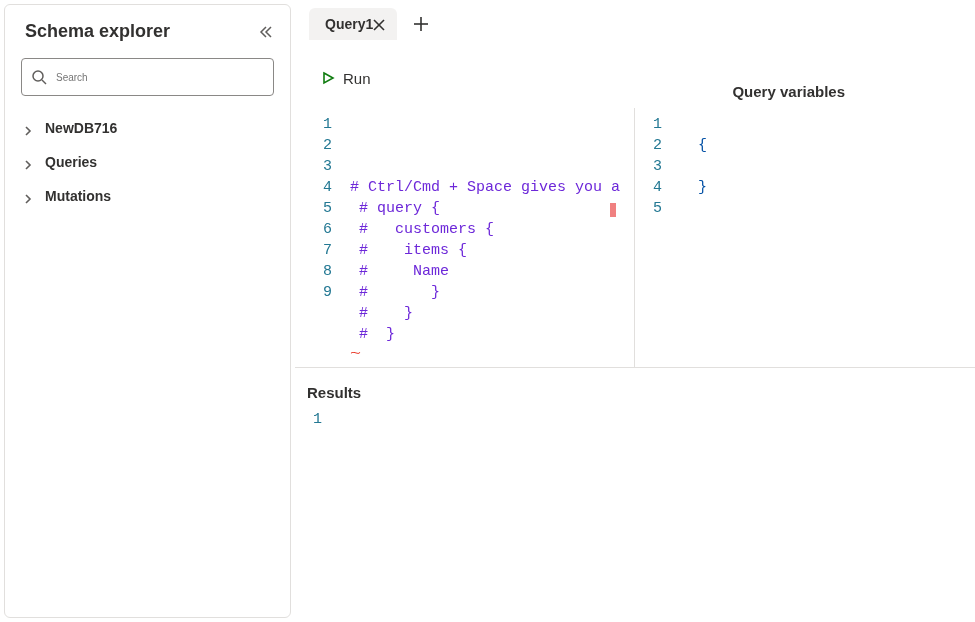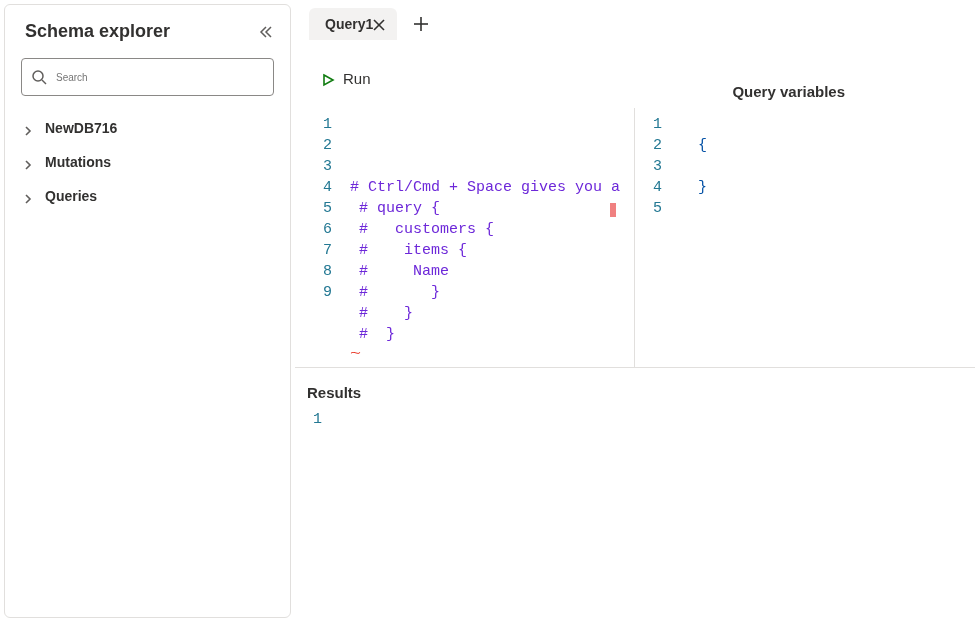--- a/index.html
+++ b/index.html
@@ -93,21 +93,21 @@
 
     .toolbar {
       display: flex;
       align-items: center;
       justify-content: space-between;
       padding: 12px 20px 8px 20px;
     }
     .toolbar-left { display:flex; align-items:center; }
     .run-btn {
       display: flex;
-      align-items: flex-end;
+      align-items: center;
       gap: 8px;
       background: none;
       border: none;
       font-size: 15px;
       color: #323130;
       cursor: pointer;
       padding: 4px 6px;
     }
     .run-icon { width: 14px; height: 14px; color: #107c10; }
     .vars-title { font-weight: 600; font-size: 15px; padding-right: 110px; margin-top: 27px; }
@@ -199,29 +199,29 @@
           </svg>
       </span>
       <span class="tree-label">NewDB716</span>
     </div>
     <div class="tree-item">
       <span class="chevron">
         <svg viewBox="0 0 10 10" fill="none" stroke="currentColor" stroke-width="1.6">
             <path d="M3 1 L7 5 L3 9"></path>
           </svg>
       </span>
-      <span class="tree-label">Mutations</span>
+      <span class="tree-label">Queries</span>
     </div>
     <div class="tree-item">
       <span class="chevron">
         <svg viewBox="0 0 10 10" fill="none" stroke="currentColor" stroke-width="1.6">
             <path d="M3 1 L7 5 L3 9"></path>
           </svg>
       </span>
-      <span class="tree-label">Queries</span>
+      <span class="tree-label">Mutations</span>
     </div>
   </div>
 </aside>
 
 <div class="main">
   <div class="tabs">
     <div class="tab">
       <span>Query1</span>
       <span class="tab-close">
         <svg viewBox="0 0 12 12" stroke="currentColor" stroke-width="1.6">

